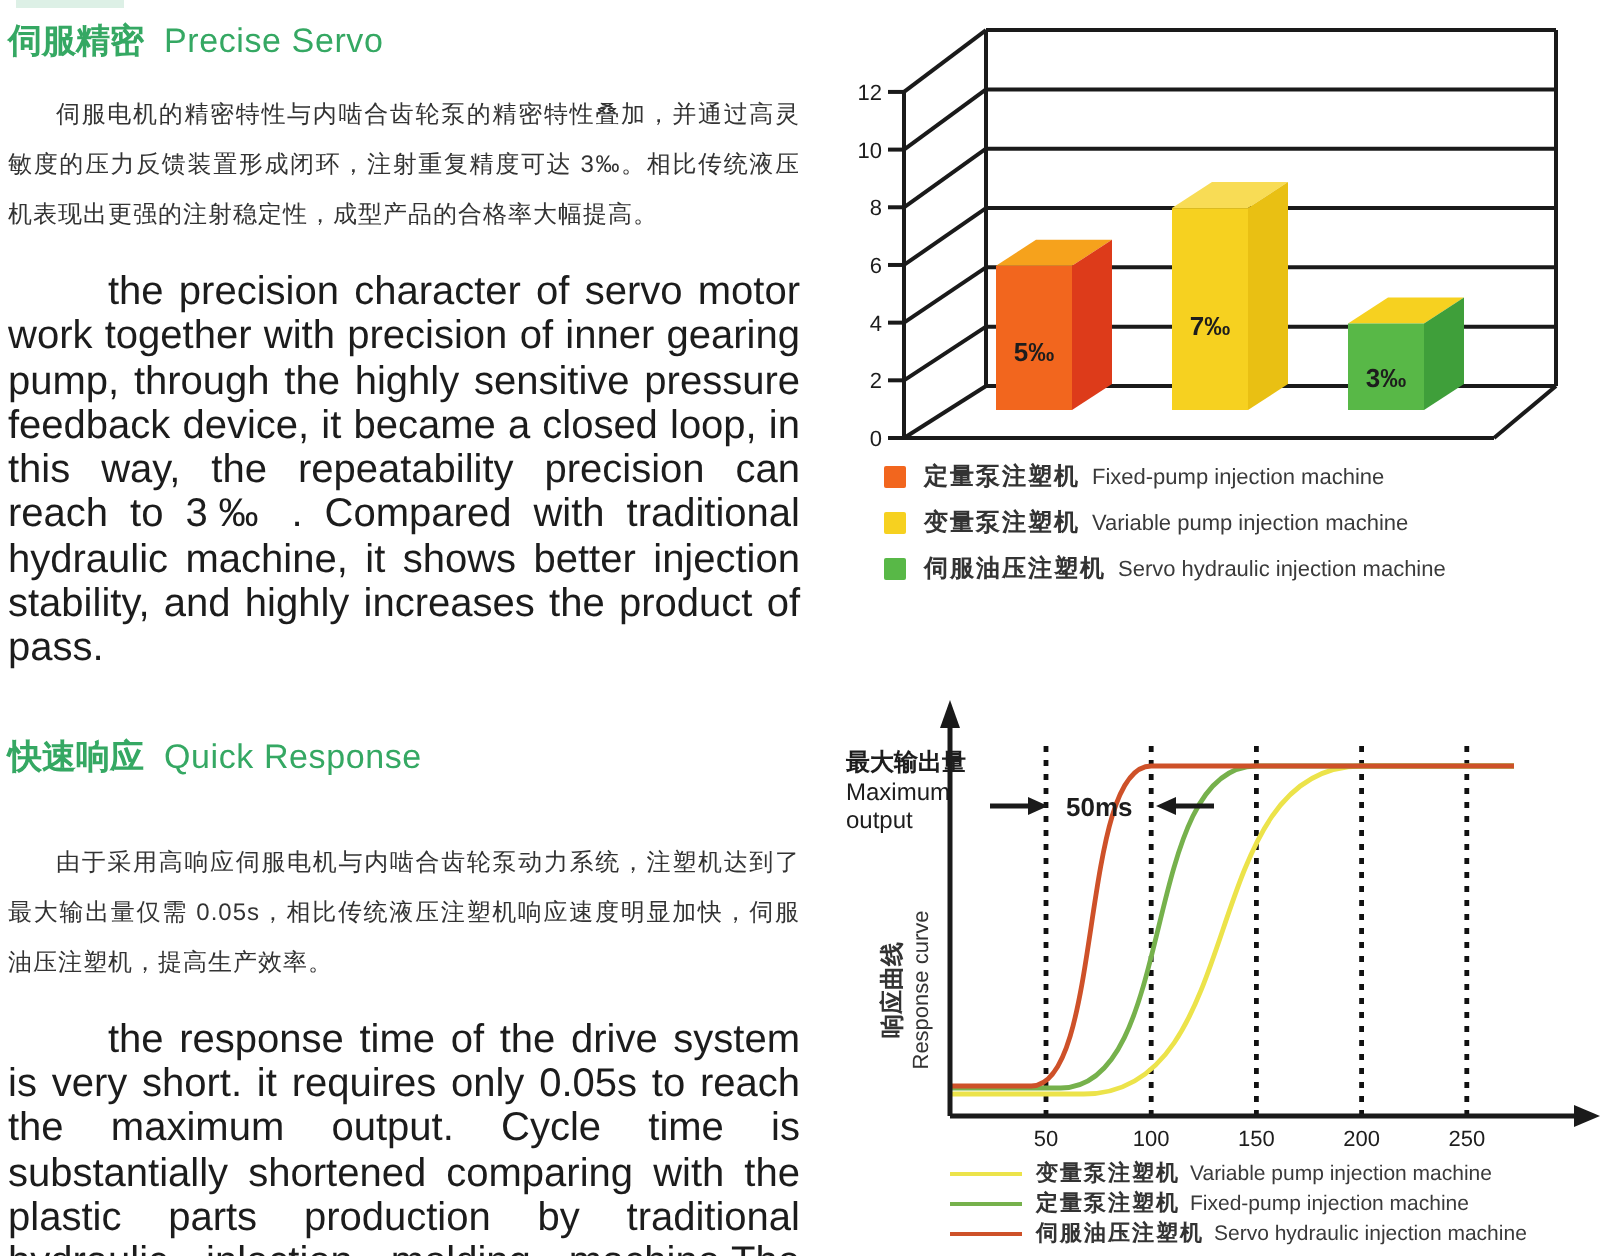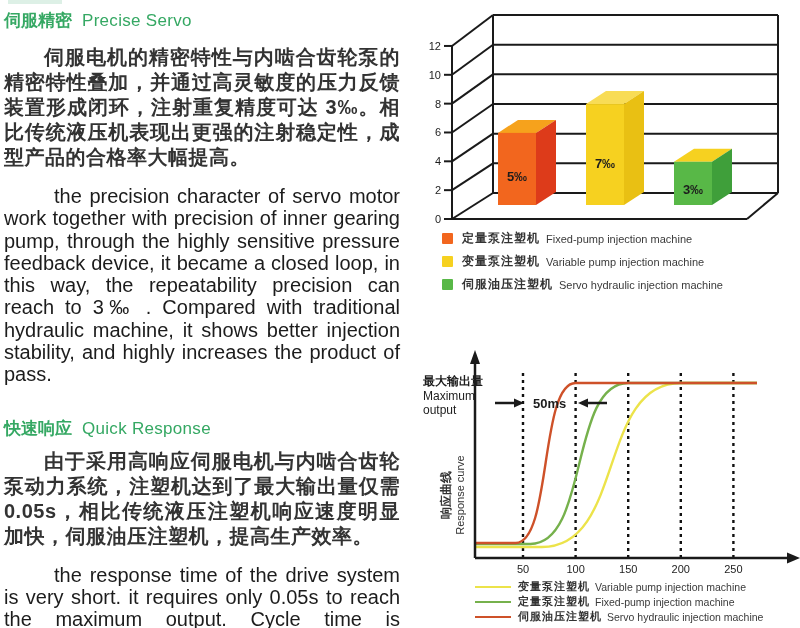--- a/index.html
+++ b/index.html
@@ -6,25 +6,25 @@
   body{
     width:800px;height:628px;position:relative;overflow:hidden;
     background:#ffffff;
     font-family:"Liberation Sans","DejaVu Sans",sans-serif;
     color:#222;
   }
   .left-col{position:absolute;left:4px;top:10px;width:396px;}
   .deco-strip{position:absolute;left:8px;top:0;width:54px;height:4px;background:#cfeadb;opacity:.7;}
   h2.sec-head{margin:0 0 13px 0;font-size:17px;line-height:22px;color:var(--accent,#35a863);font-weight:bold;}
   h2.sec-head .en{font-weight:normal;margin-left:10px;letter-spacing:.3px;}
-  p.cn{margin:0 0 15px 0;font-size:20px;line-height:25px;font-weight:bold;color:#333;
+  p.cn{margin:0 0 15px 0;font-size:12px;line-height:25px;font-weight:normal;color:#333;
        text-indent:2em;text-align:justify;letter-spacing:.5px;}
   p.en{margin:0 0 32px 0;font-size:20px;line-height:22.3px;color:#1c1c1c;
        text-indent:2.5em;text-align:justify;}
-  .sec2 h2.sec-head{margin-bottom:9px;}
+  .sec2 h2.sec-head{margin-bottom:29px;}
   .right-col{position:absolute;left:420px;top:0;width:380px;height:628px;}
   #bar-chart{position:absolute;left:0;top:0;width:380px;height:226px;}
   #bar-legend{position:absolute;left:22px;top:227px;width:356px;}
   .bleg-row{display:flex;align-items:center;height:23px;}
   .bleg-swatch{width:11px;height:11px;margin-right:9px;border-radius:1px;}
   .bleg-cn{font-size:12px;font-weight:bold;color:#333;margin-right:6px;letter-spacing:1px;}
   .bleg-en{font-size:11px;color:#3a3a3a;}
   #line-chart{position:absolute;left:0;top:340px;width:385px;height:240px;}
   #line-legend{position:absolute;left:0;top:579px;width:380px;}
   .lleg-row{display:flex;align-items:center;height:15px;}

